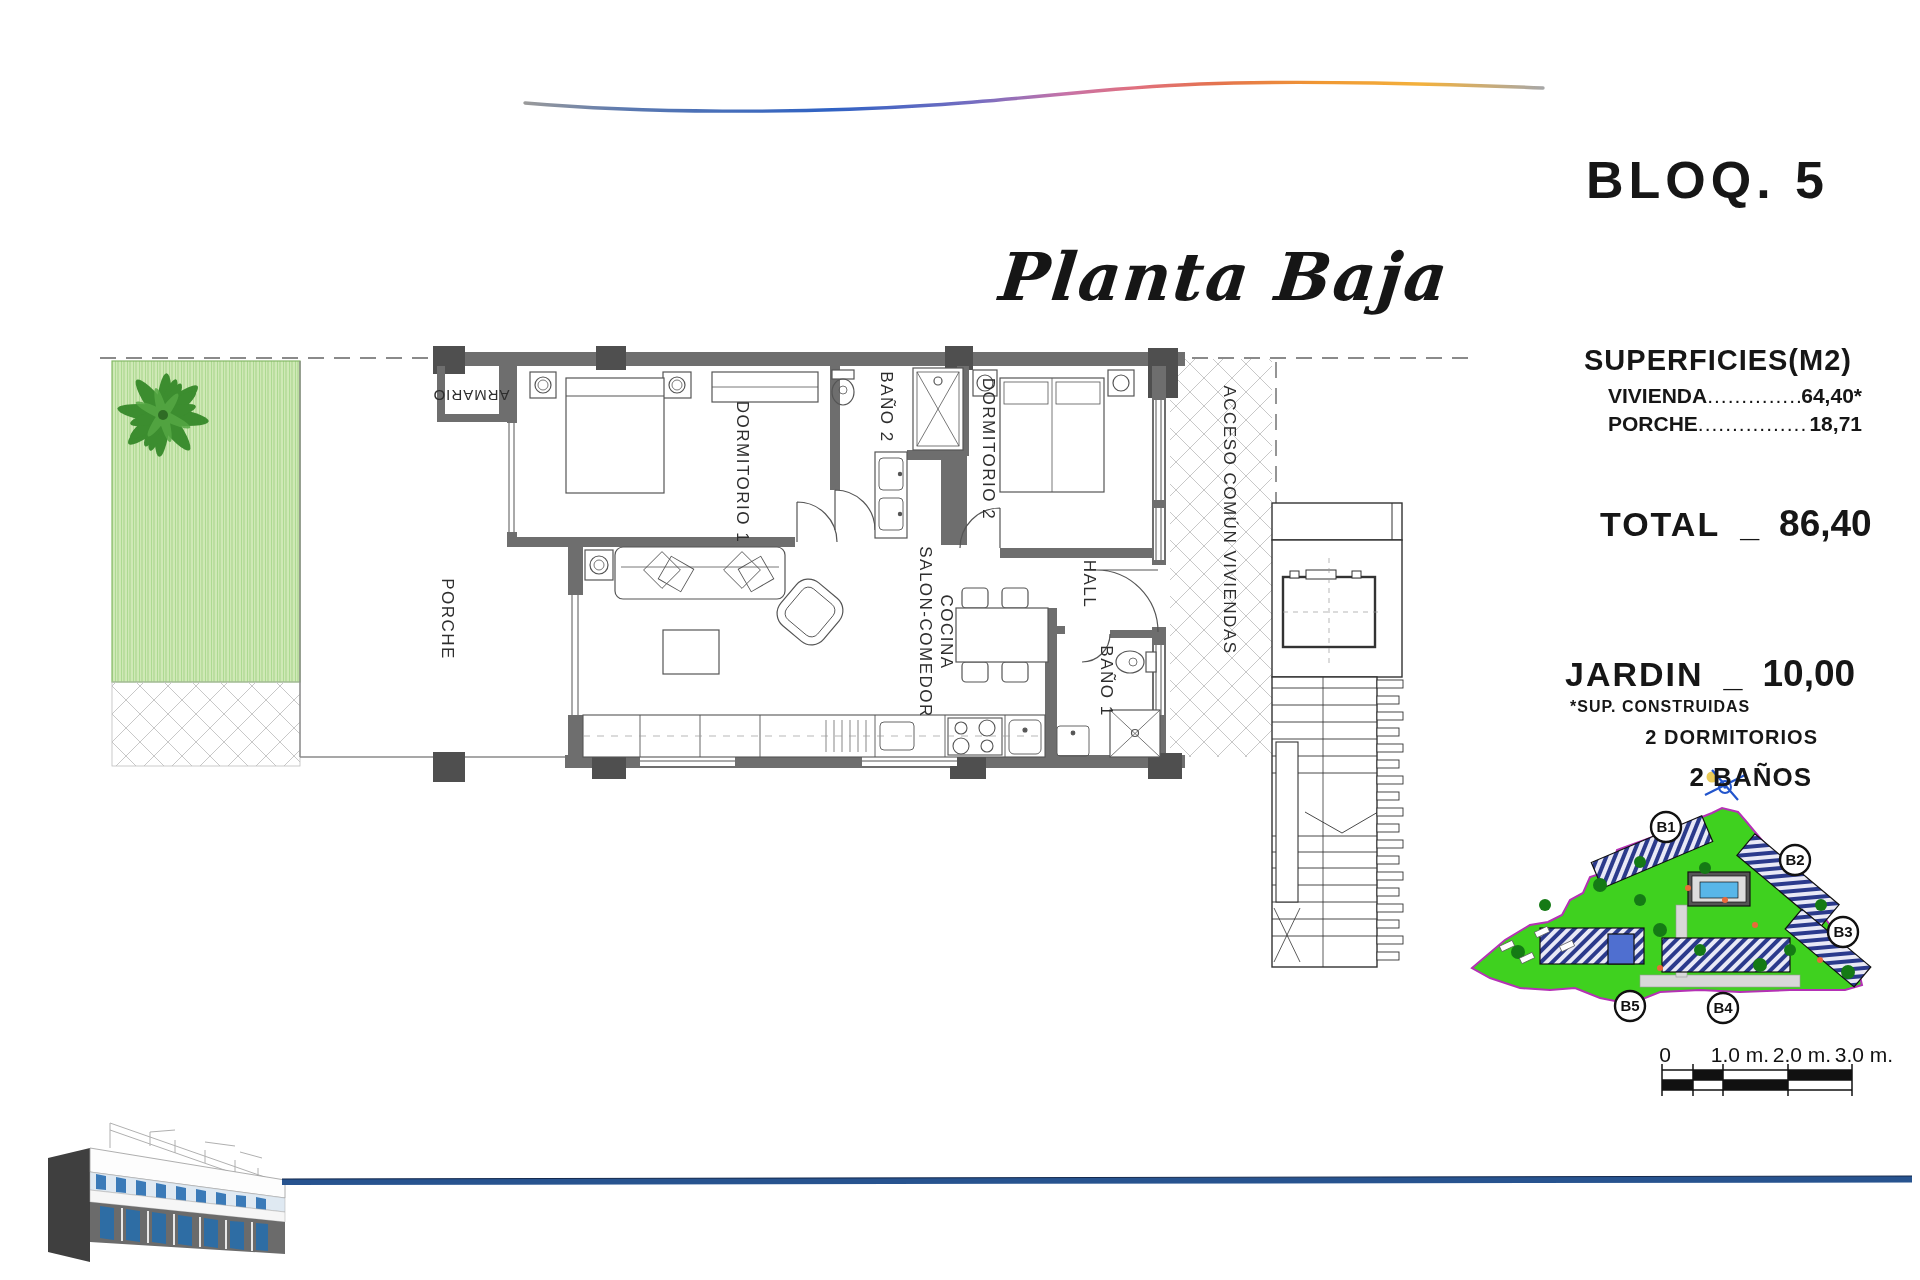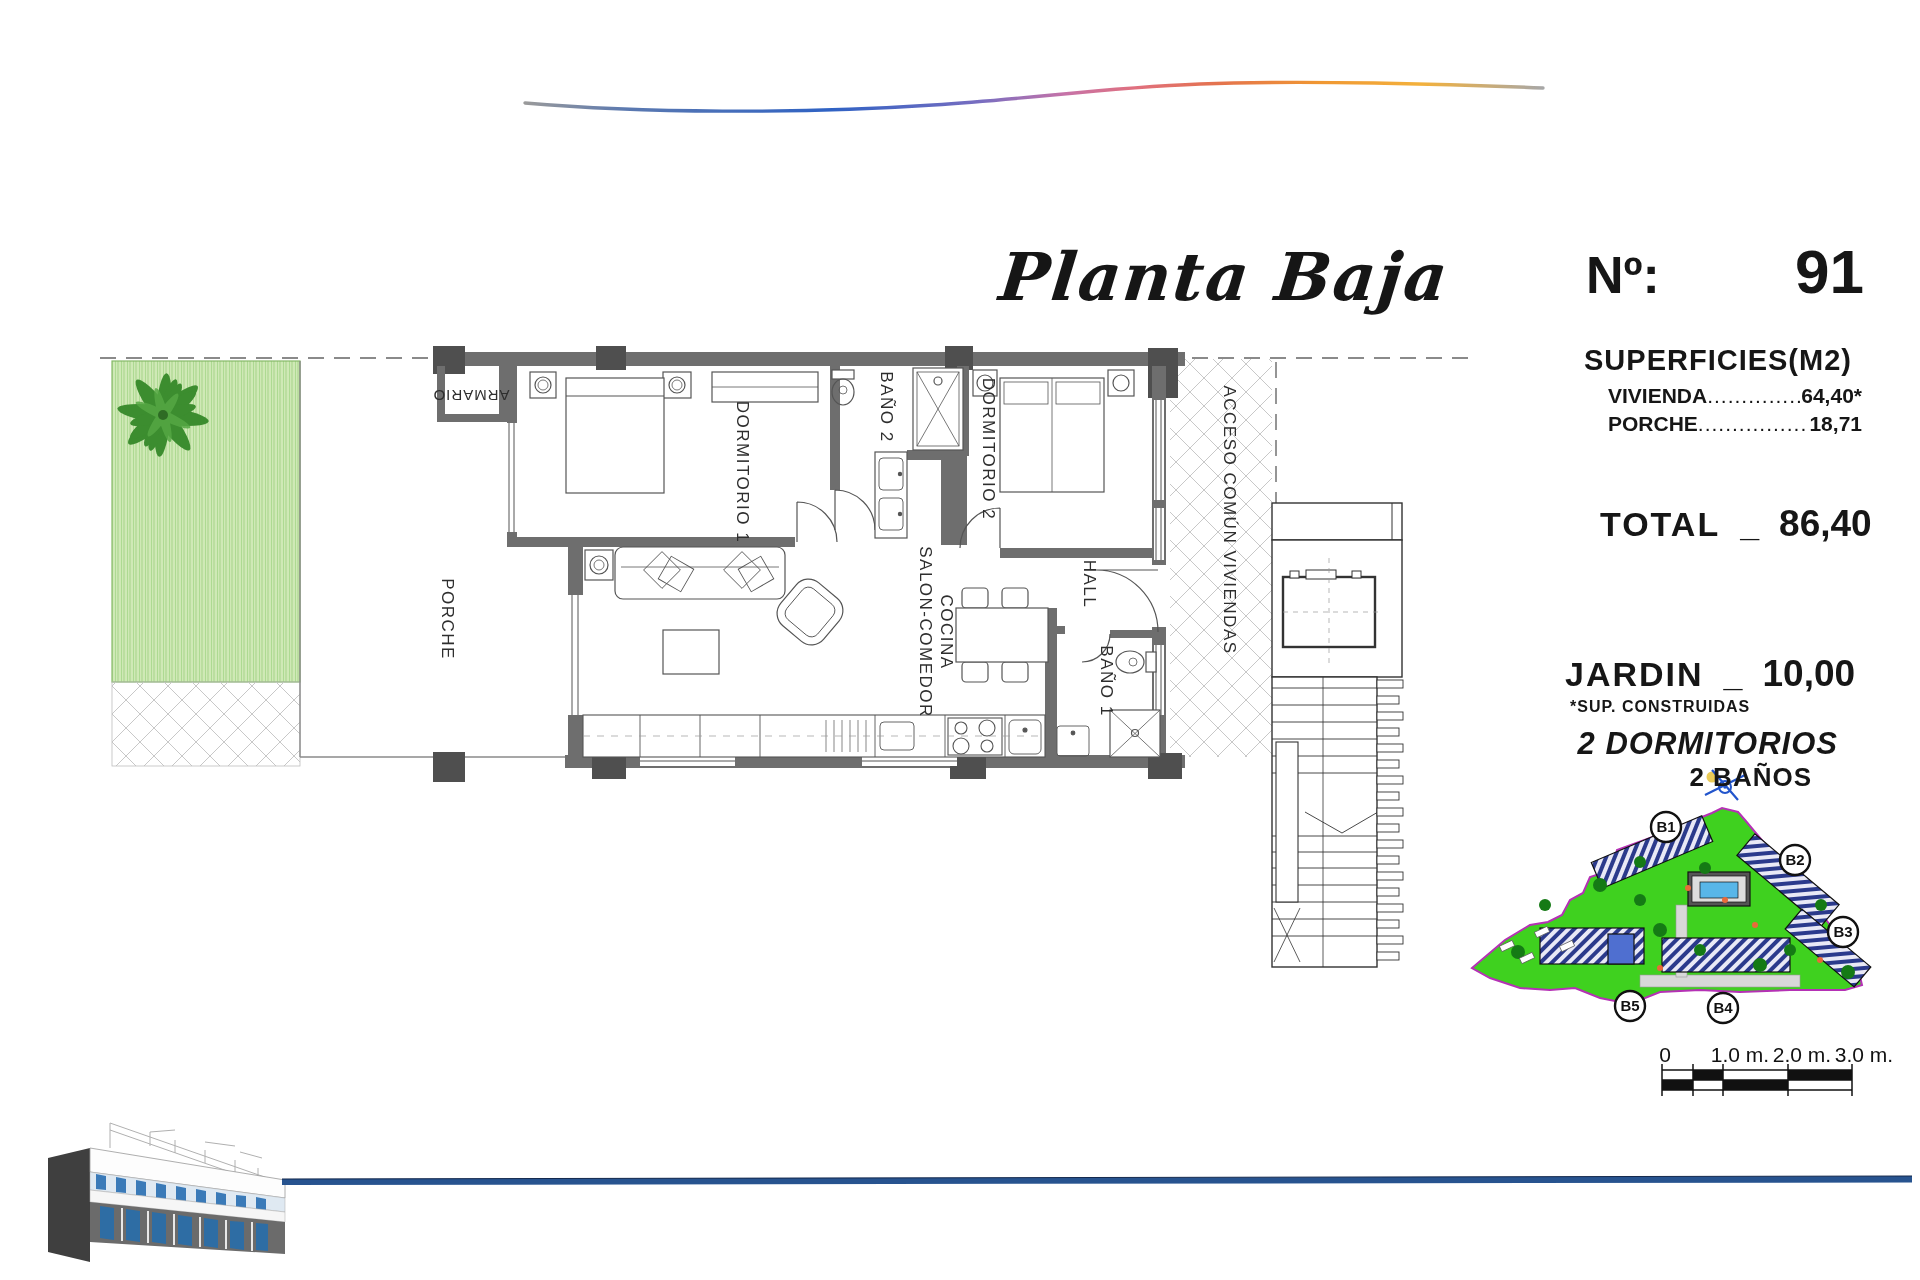--- a/index.html
+++ b/index.html
@@ -16,21 +16,21 @@
   .unitrow .num{font-size:62px;font-weight:700;}
   .suph{position:absolute;left:1584px;top:344px;font-size:29px;font-weight:700;letter-spacing:1px;}
   .srow{position:absolute;left:1584px;display:flex;width:254px;align-items:center;
         font-size:21px;font-weight:700;margin-left:24px;}
   .srow .dots{flex:1;overflow:hidden;white-space:nowrap;font-weight:400;letter-spacing:1px;}
   .totrow{position:absolute;display:flex;align-items:baseline;font-weight:700;}
   .totrow .tl{font-size:34px;letter-spacing:2px;margin-top:35px;}
   .totrow .sep{font-size:34px;margin:0 20px;}
   .totrow .tv{font-size:37px;}
   .footnote{position:absolute;left:1570px;top:698px;font-size:16px;font-weight:700;letter-spacing:1px;}
-  .featbed{position:absolute;right:82px;top:726px;font-size:31px;font-weight:700;letter-spacing:1px;font-style:italic;}
+  .featbed{position:absolute;right:102px;top:726px;font-size:20px;font-weight:700;letter-spacing:1px;}
   .featbath{position:absolute;right:108px;top:762px;font-size:26px;font-weight:700;letter-spacing:1px;}
   svg text{font-family:"Liberation Sans",sans-serif;fill:#2e2e2e;}
   .roomlbl{font-size:17px;letter-spacing:1.5px;font-weight:400;}
   .roomlbl-sm{font-size:15px;letter-spacing:1px;}
   .scalelbl{font-size:21px;fill:#111;}
   .blbl{font-size:15px;font-weight:700;fill:#111;}
 </style>
 </head>
 <body>
 
@@ -487,25 +487,22 @@
   </g>
 
   <g>
     <polygon points="282,1179 1912,1176 1912,1182.5 282,1185" fill="#27538f"></polygon>
     <line x1="282" y1="1179" x2="1912" y2="1176" stroke="#14294d" stroke-width="1"></line>
   </g>
 </svg>
 
 <div class="title">Planta Baja</div>
 
-
-<div class="unitrow">
-  <span class="lbl">Nº:</span>
-  <span class="num">91</span>
-</div>
+<div class="bloq">BLOQ. 5</div>
+
 
 <div class="suph">SUPERFICIES(M2)</div>
 
 <div class="srow" style="top:384px;">
   <span>VIVIENDA</span>
   <span class="dots">......................................</span>
   <span>64,40*</span>
 </div>
 
 <div class="srow" style="top:412px;">

